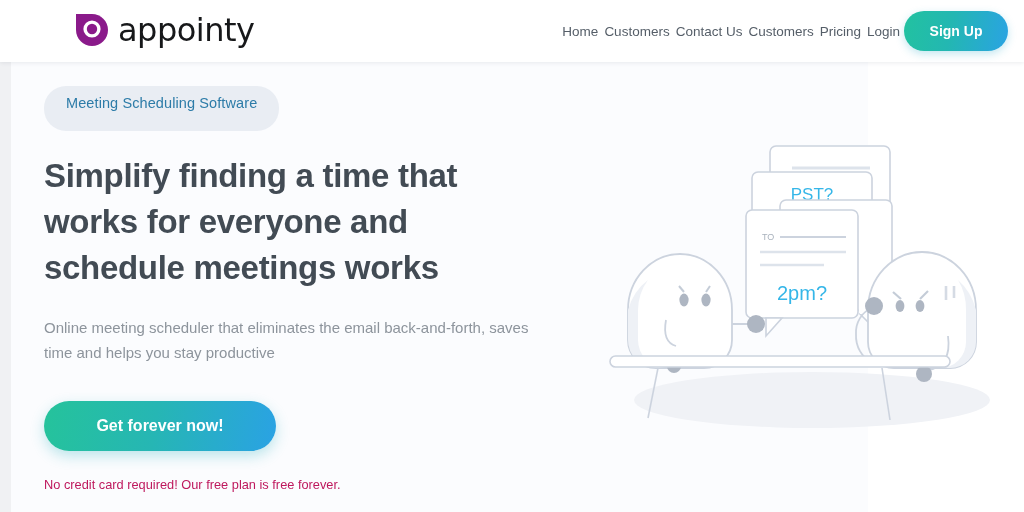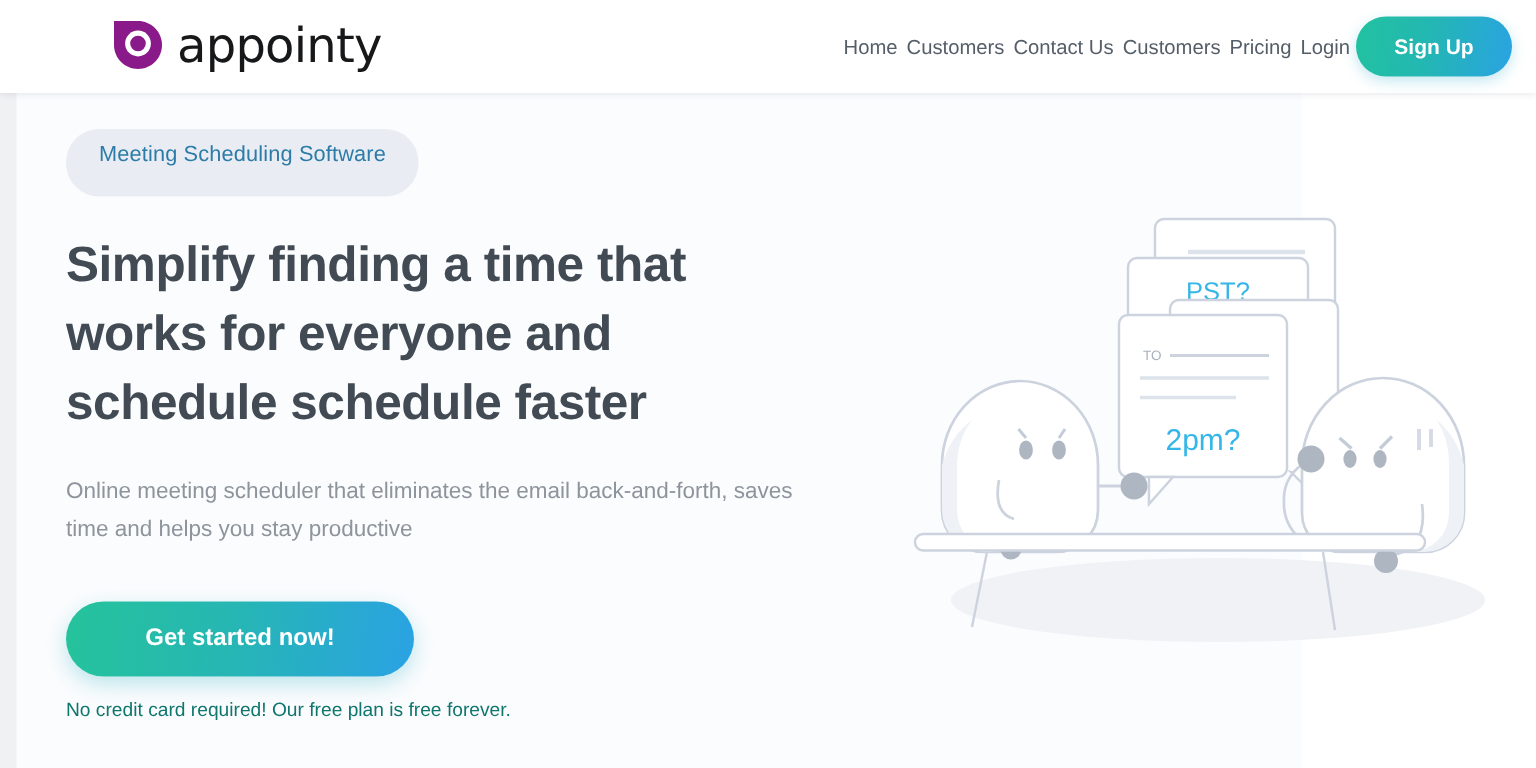--- a/index.html
+++ b/index.html
@@ -95,23 +95,23 @@
     border: none; border-radius: 25px;
     background: linear-gradient(100deg, #25c39b 0%, #26b6b4 48%, #2aa2e4 100%);
     color: #ffffff; font-size: 16px; font-weight: 700;
     font-family: "Liberation Sans", sans-serif;
     cursor: pointer;
     box-shadow: 0 5px 14px rgba(40,175,190,0.30);
     display: block;
   }
 
   .disclaimer {
-    margin-top: 14px;
+    margin-top: 26px;
     font-size: 12.8px;
-    color: #0f766e;
+    color: #be185d;
   }
 
   
   .illustration {
     position: absolute; left: 580px; top: 128px;
     width: 440px; height: 300px; text-align: right;
   }
   .illustration svg { display: block; width: 440px; height: 300px; }
 
   .bubble-text { font-family: "Liberation Sans", sans-serif; fill: #35b6e8; }
@@ -141,23 +141,23 @@
       <a class="nav-link" href="#">Customers</a>
       <a class="nav-link" href="#">Pricing</a>
       <a class="nav-link" href="#">Login</a>
     </div>
 
     <button class="signup-btn">Sign Up</button>
   </div>
 
   <div class="hero-left">
     <div class="badge">Meeting Scheduling Software</div>
-    <h1 class="headline">Simplify finding a time that works for everyone and schedule schedule faster</h1>
+    <h1 class="headline">Simplify finding a time that works for everyone and schedule meetings works</h1>
     <p class="subhead">Online meeting scheduler that eliminates the email back-and-forth, saves time and helps you stay productive</p>
-    <button class="cta-btn">Get started now!</button>
+    <button class="cta-btn">Get forever now!</button>
     <p class="disclaimer">No credit card required! Our free plan is free forever.</p>
   </div>
 
   <div class="illustration">
     <svg viewBox="0 0 440 300" xmlns="http://www.w3.org/2000/svg">
 
       <ellipse cx="232" cy="272" rx="178" ry="28" fill="#f0f2f6"></ellipse>
 
       <g>
         <path d="M196,18 h108 a6,6 0 0 1 6,6 v112 a6,6 0 0 1 -6,6 h-108 a6,6 0 0 1 -6,-6 v-112 a6,6 0 0 1 6,-6 z" fill="#ffffff" stroke="#ccd3de" stroke-width="1.6"></path>

